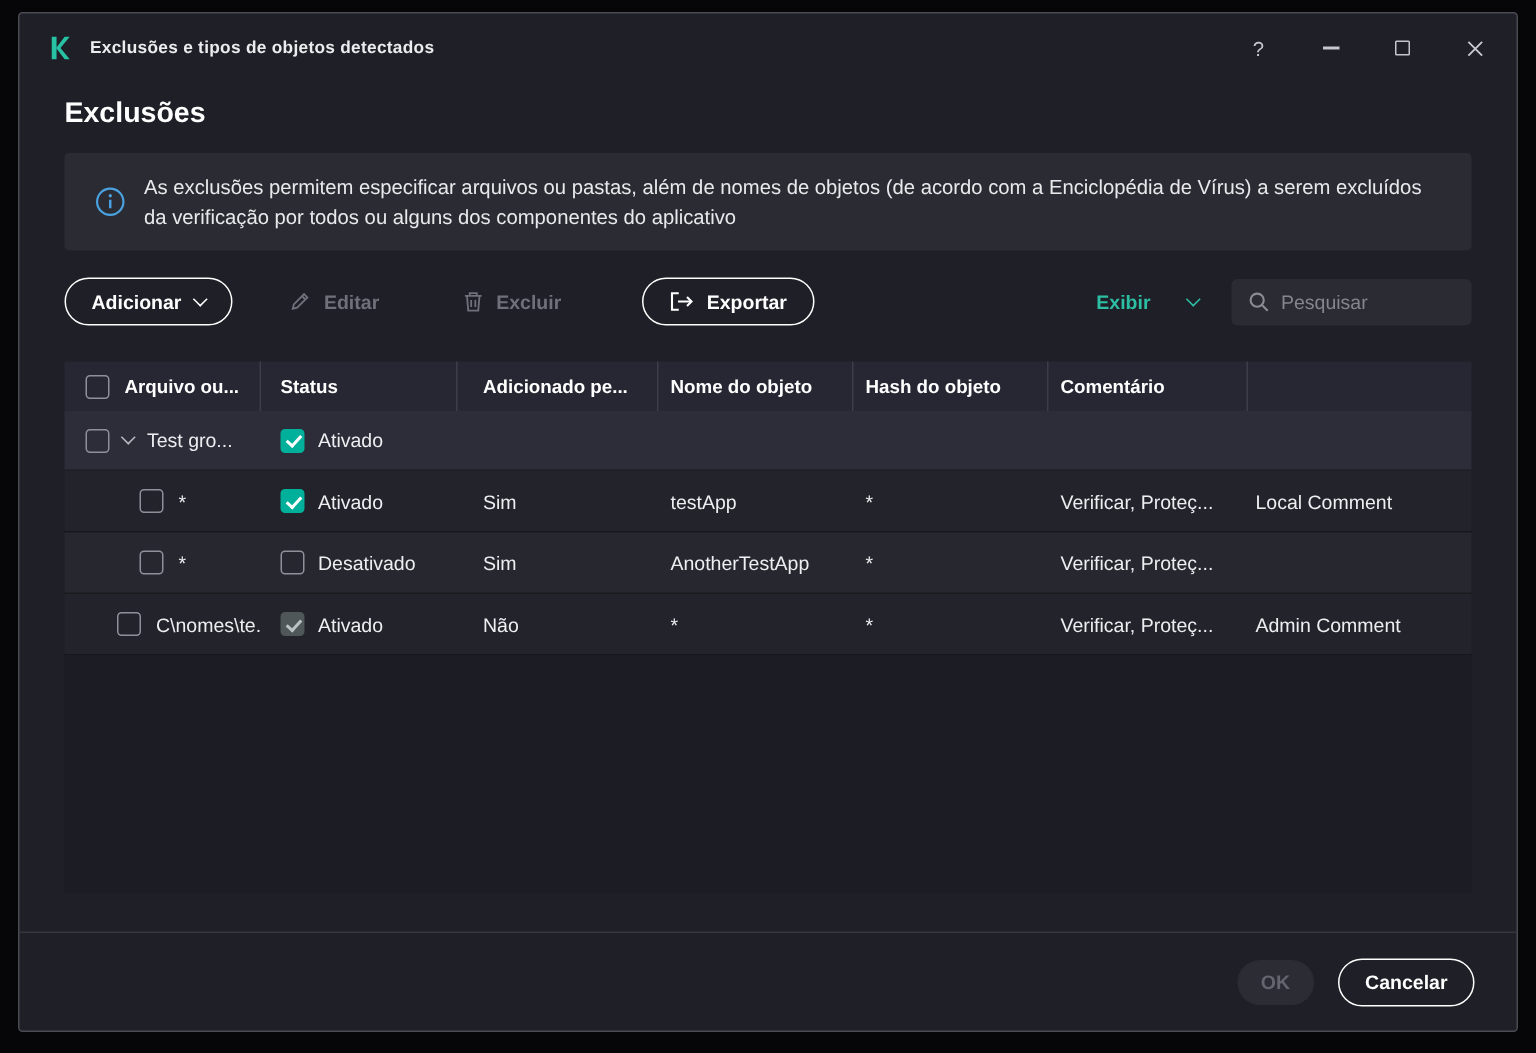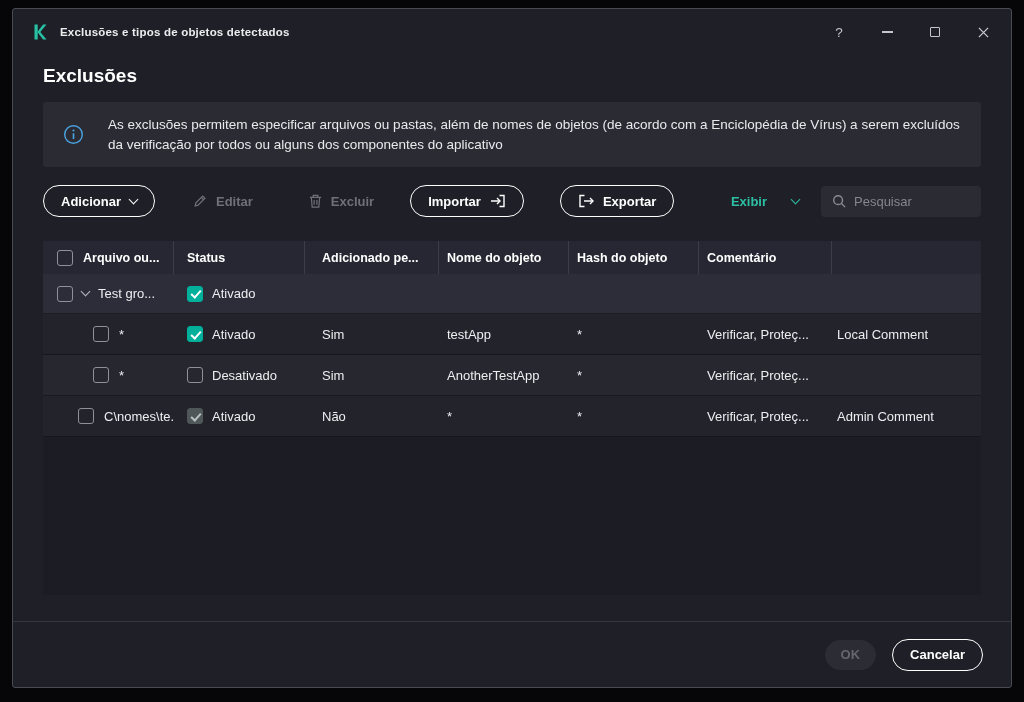--- a/index.html
+++ b/index.html
@@ -11,21 +11,21 @@
   .logo{display:flex;flex:none}
   .win-title{margin-left:12px;font-size:11.5px;font-weight:700;color:#ececef;letter-spacing:.2px}
   .tb-controls{margin-left:auto;display:flex;align-items:center;gap:28px}
   .tb-btn{width:20px;height:20px;display:flex;align-items:center;justify-content:center;color:#c6c6cd;font-size:13.5px;cursor:pointer}
   .glyph-min{width:11px;height:1.5px;background:#c6c6cd}
   .glyph-max{width:10px;height:10px;border:1.2px solid #c6c6cd;border-radius:1px}
 
   
   .content{flex:1;display:flex;flex-direction:column;padding:0 30px;min-height:0}
   .page-title{font-size:19px;font-weight:700;color:#ffffff;margin:10px 0 15px}
-  .banner{background:#2b2b34;border-radius:3px;padding:13px 20px;display:flex;align-items:center;gap:24px;flex:none}
+  .banner{background:#2b2b34;border-radius:3px;padding:13px 20px;display:flex;align-items:center;gap:12px;flex:none}
   .banner .info-ic{color:#4aa3e0;display:flex;flex:none}
   .banner p{font-size:13.5px;line-height:1.45;color:#e9e9ec;max-width:880px}
 
   
   .toolbar{margin-top:18px;display:flex;align-items:center;flex:none}
   .btn{display:inline-flex;align-items:center;gap:9px;height:32px;padding:0 17px;border:1px solid #ffffff;border-radius:16px;background:transparent;color:#ffffff;font-family:Liberation Sans, sans-serif;font-size:13px;font-weight:700;cursor:pointer;white-space:nowrap}
   .btn svg{display:block}
   .btn.ghost{border-color:transparent;color:#70707a;cursor:default}
   .ml20{margin-left:20px}.ml18{margin-left:18px}.ml36{margin-left:36px}
   .chev{width:7px;height:7px;border-right:1.8px solid currentColor;border-bottom:1.8px solid currentColor;transform:rotate(45deg);margin-top:-4px;flex:none}
@@ -130,28 +130,20 @@
       <button class="btn ghost ml20">
         <svg width="13" height="14" viewBox="0 0 14 15" fill="none" stroke="currentColor" stroke-width="1.3">
             <path d="M1 3.5h12"></path>
             <path d="M4.5 3.5v-2h5v2"></path>
             <path d="M2.5 3.5l.9 10.5h7.2l.9-10.5"></path>
             <path d="M5.5 6.5v5M8.5 6.5v5"></path>
           </svg>
         <span>Excluir</span>
       </button>
 
-      <button class="btn ml18">
-        <span>Importar</span>
-        <svg width="16" height="16" viewBox="0 0 16 16" fill="none" stroke="currentColor" stroke-width="1.4">
-            <path d="M9.5 2.5H14v11H9.5"></path>
-            <path d="M1 8h9"></path>
-            <path d="M7 5l3 3-3 3"></path>
-          </svg>
-      </button>
 
       <button class="btn ml36">
         <svg width="16" height="16" viewBox="0 0 16 16" fill="none" stroke="currentColor" stroke-width="1.4">
             <path d="M6.5 2.5H2v11h4.5"></path>
             <path d="M6 8h9"></path>
             <path d="M12 5l3 3-3 3"></path>
           </svg>
         <span>Exportar</span>
       </button>
 

